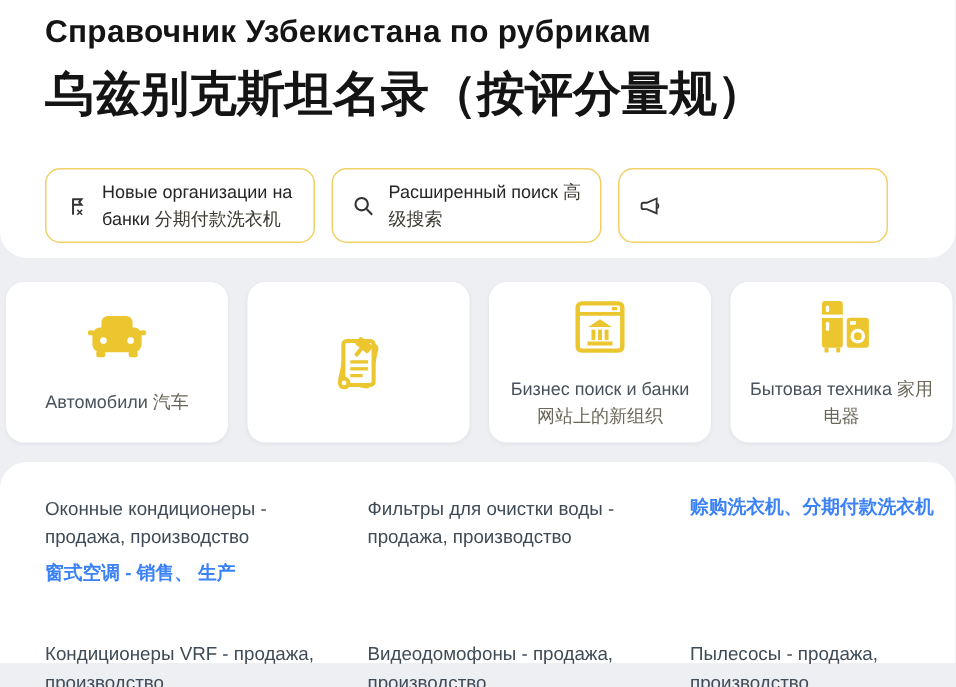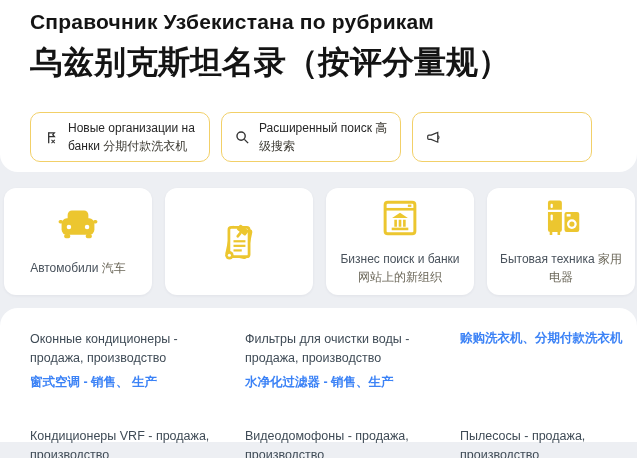--- a/index.html
+++ b/index.html
@@ -215,21 +215,20 @@
 </div>
 
 <div class="links-panel">
 
   <div class="link-group c1">
     <a class="lnk-ru" href="#">Оконные кондиционеры - продажа, производство</a>
     <a class="lnk-zh" href="#">窗式空调 - 销售、 生产</a>
   </div>
   <div class="link-group c2">
     <a class="lnk-ru" href="#">Фильтры для очистки воды - продажа, производство</a>
-    <a class="lnk-zh" href="#">水净化过滤器 - 销售、生产</a>
   </div>
   <div class="link-group c3">
     <a class="lnk-zh" href="#">赊购洗衣机、分期付款洗衣机</a>
   </div>
 
   <div class="link-group c1">
     <a class="lnk-ru" href="#">Кондиционеры VRF - продажа, производство</a>
 
   </div>
   <div class="link-group c2">

